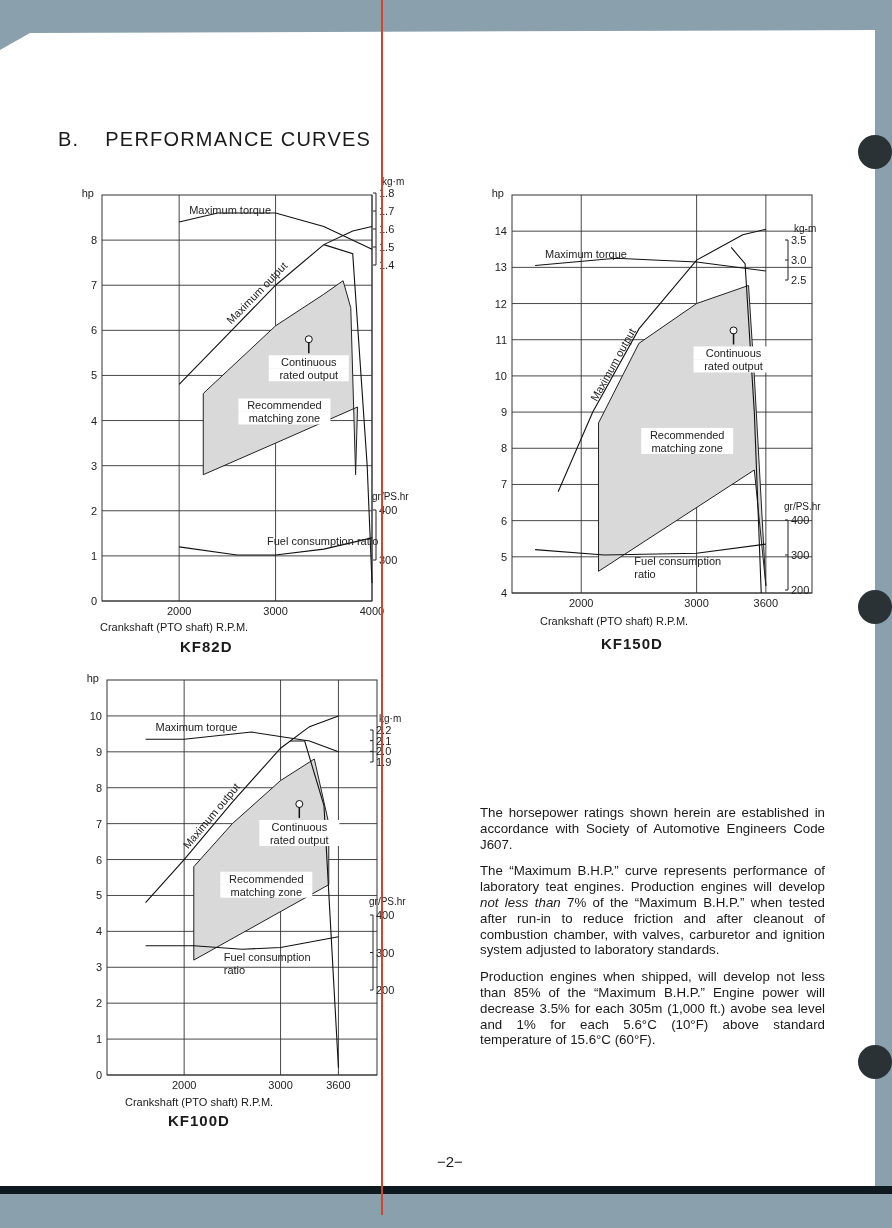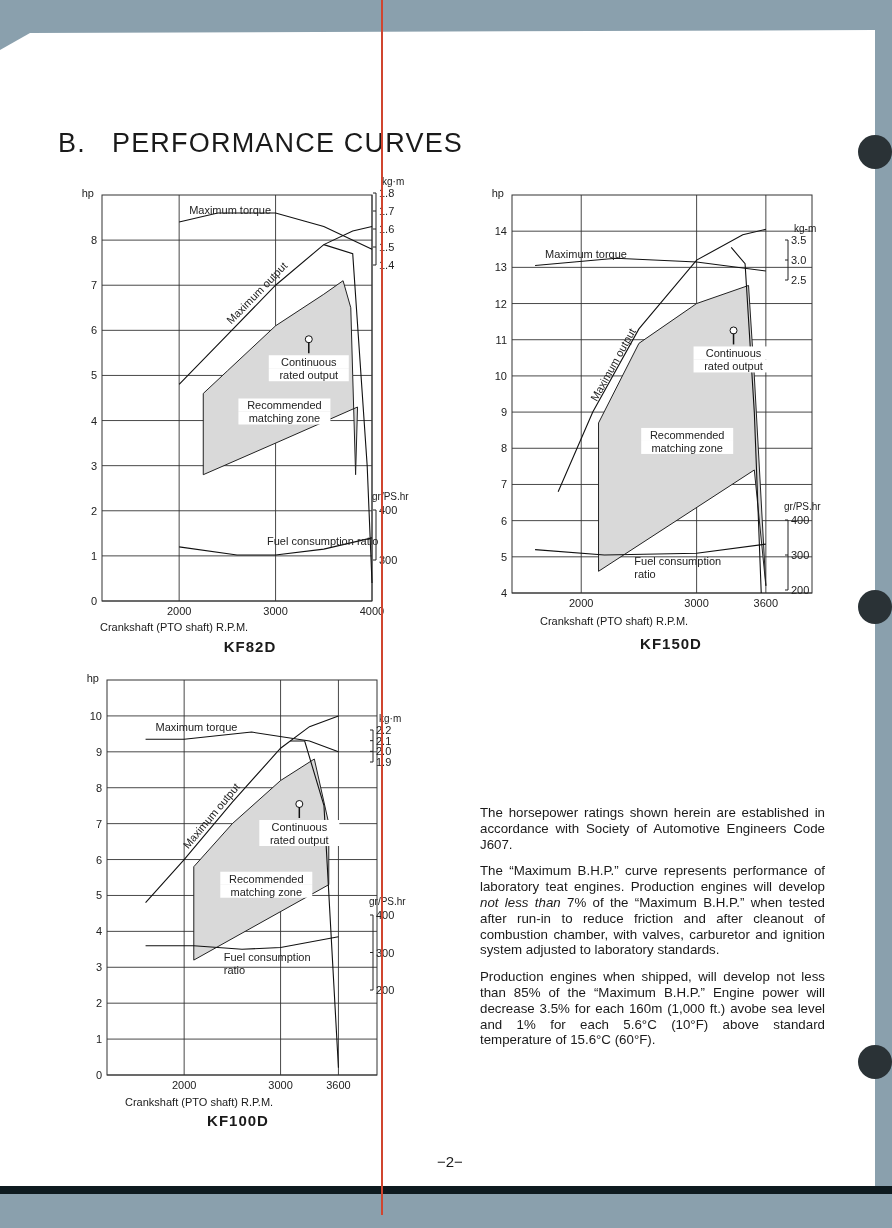--- a/index.html
+++ b/index.html
@@ -1,25 +1,25 @@
 <!DOCTYPE html>
 <html><head>
 <meta charset="utf-8">
 <style>
   html,body{margin:0;padding:0;}
   body{width:892px;height:1228px;position:relative;overflow:hidden;background:#8aa0ad;font-family:"Liberation Sans",sans-serif;color:#1a1a1a;}
   .page{position:absolute;left:0;top:30px;width:875px;height:1160px;background:#fff;clip-path:polygon(0 20px,30px 3px,100% 0,100% 100%,0 100%);}
   .bottom-band{position:absolute;left:0;top:1186px;width:892px;height:8px;background:#0e1a1f;}
   .scan-line{position:absolute;left:381px;top:0;width:2px;height:1215px;background:#d0452f;}
-  .title{position:absolute;left:58px;top:128px;font-size:27px;letter-spacing:1.2px;}
+  .title{position:absolute;left:58px;top:128px;font-size:20px;letter-spacing:1.2px;}
   .title .sec{margin-right:26px;}
   .chart{position:absolute;}
   .chart svg{display:block;overflow:visible;}
   .chart text{font-family:"Liberation Sans",sans-serif;fill:#222;}
-  .model{position:absolute;font-weight:bold;font-size:15px;letter-spacing:1px;text-align:center;}
+  .model{position:absolute;font-weight:bold;font-size:15px;letter-spacing:1px;text-align:left;}
   .xlabel{position:absolute;font-size:11px;}
   .notes{position:absolute;left:469px;top:794px;width:367px;font-size:13.3px;line-height:15.8px;text-align:justify;}
   .notes p{margin:11px;}
   .notes em{font-style:italic;}
   .pagenum{position:absolute;left:437px;top:1153px;font-size:15px;}
   .hole{position:absolute;width:34px;height:34px;border-radius:50%;background:#2a3236;}
 </style>
 </head>
 <body>
 
@@ -245,18 +245,18 @@
       <line x1="305" y1="320" x2="308" y2="320" stroke="#222"></line>
       <text x="311" y="324" font-size="11">200</text>
     </svg>
   </div>
 <div class="xlabel" style="left:125px;top:1096px;width:250px">Crankshaft (PTO shaft) R.P.M.</div>
 <div class="model" style="left:168px;top:1112px;width:140px">KF100D</div>
 
 <div class="notes">
   <p>The horsepower ratings shown herein are established in accordance with Society of Automotive Engineers Code J607.</p>
   <p><span>The “Maximum B.H.P.” curve represents performance of laboratory teat engines. Production engines will develop </span><em>not less than</em><span> 7% of the “Maximum B.H.P.” when tested after run-in to reduce friction and after cleanout of combustion chamber, with valves, carburetor and ignition system adjusted to laboratory standards.</span></p>
-  <p>Production engines when shipped, will develop not less than 85% of the “Maximum B.H.P.” Engine power will decrease 3.5% for each 160m (1,000 ft.) avobe sea level and 1% for each 5.6°C (10°F) above standard temperature of 15.6°C (60°F).</p>
+  <p>Production engines when shipped, will develop not less than 85% of the “Maximum B.H.P.” Engine power will decrease 3.5% for each 305m (1,000 ft.) avobe sea level and 1% for each 5.6°C (10°F) above standard temperature of 15.6°C (60°F).</p>
 </div>
 
 <div class="pagenum">−2−</div>
 
 <div class="scan-line"></div>
 
 </body></html>

